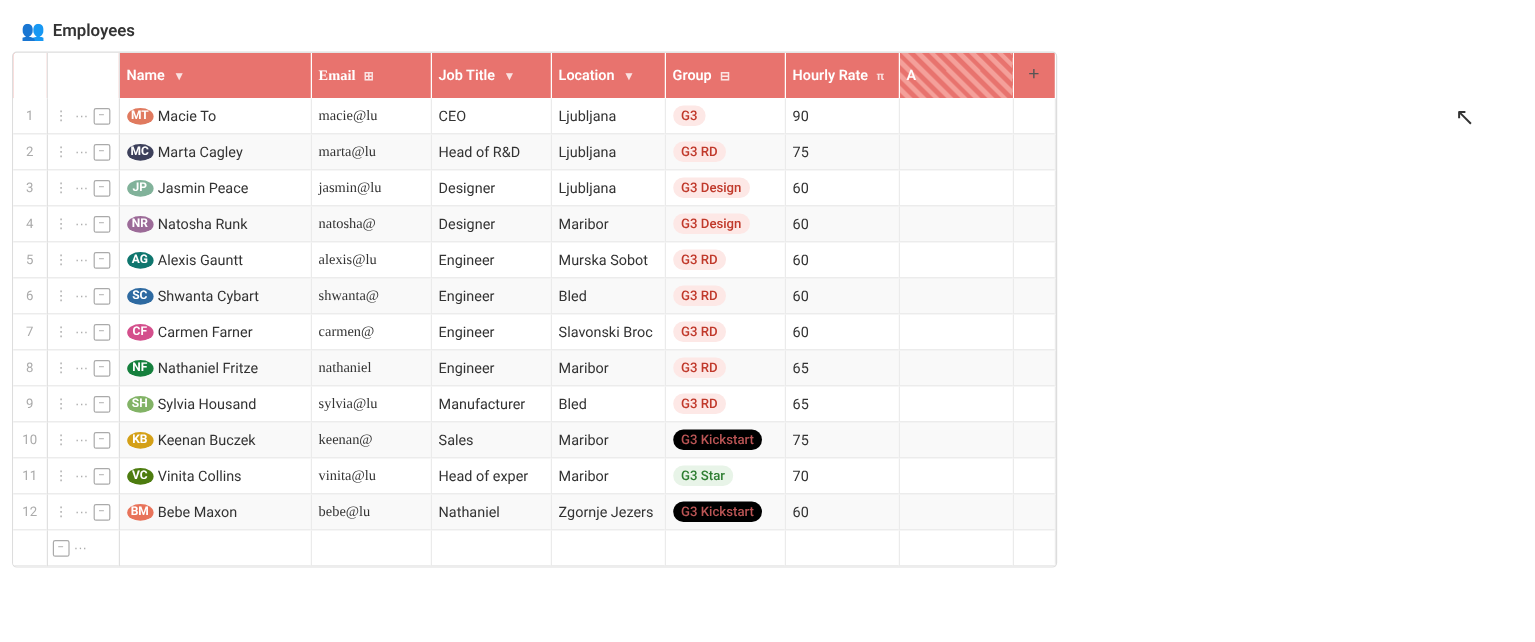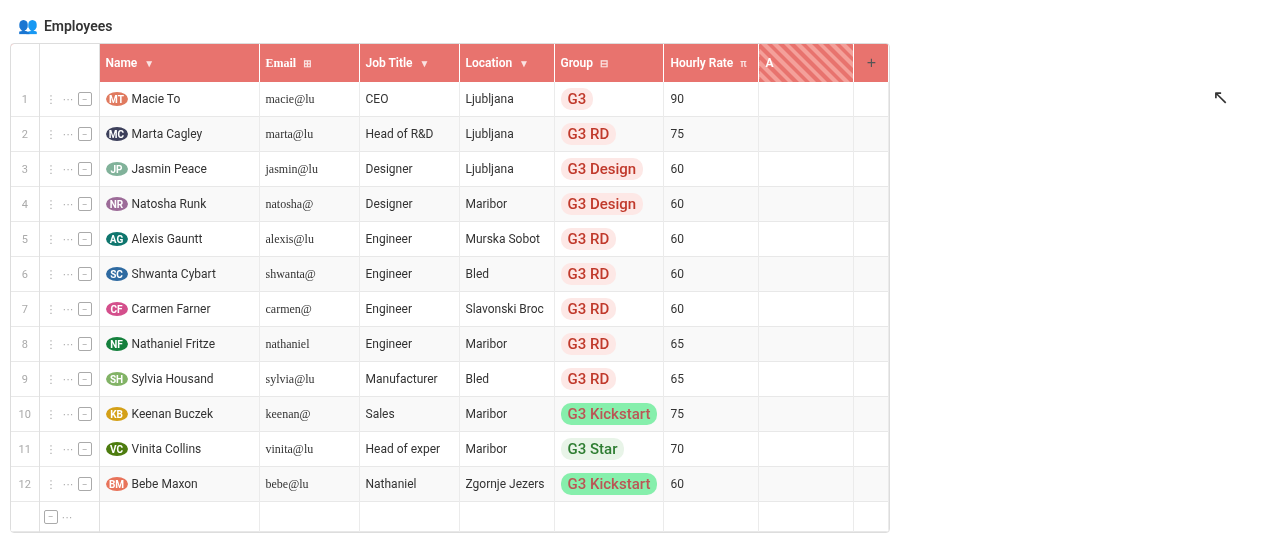--- a/index.html
+++ b/index.html
@@ -150,27 +150,27 @@
       flex-shrink: 0;
     }
     .name-cell {
       display: flex;
       align-items: center;
     }
     .group-badge {
       display: inline-block;
       padding: 2px 7px;
       border-radius: 10px;
-      font-size: 15px;
+      font-size: 11px;
       font-weight: 500;
     }
     .badge-g3 { background: #fde8e6; color: #c0392b; }
     .badge-g3rd { background: #fde8e6; color: #c0392b; }
     .badge-g3design { background: #fde8e6; color: #c0392b; }
-    .badge-g3kickstart { background: #86efac; color: #b55; }
+    .badge-g3kickstart { background: #000000; color: #b55; }
     .badge-g3star { background: #e8f4e8; color: #2e7d32; }
 
     .add-col-btn {
       background: none;
       border: none;
       font-size: 16px;
       cursor: pointer;
       color: #555;
       padding: 2px 6px;
     }

